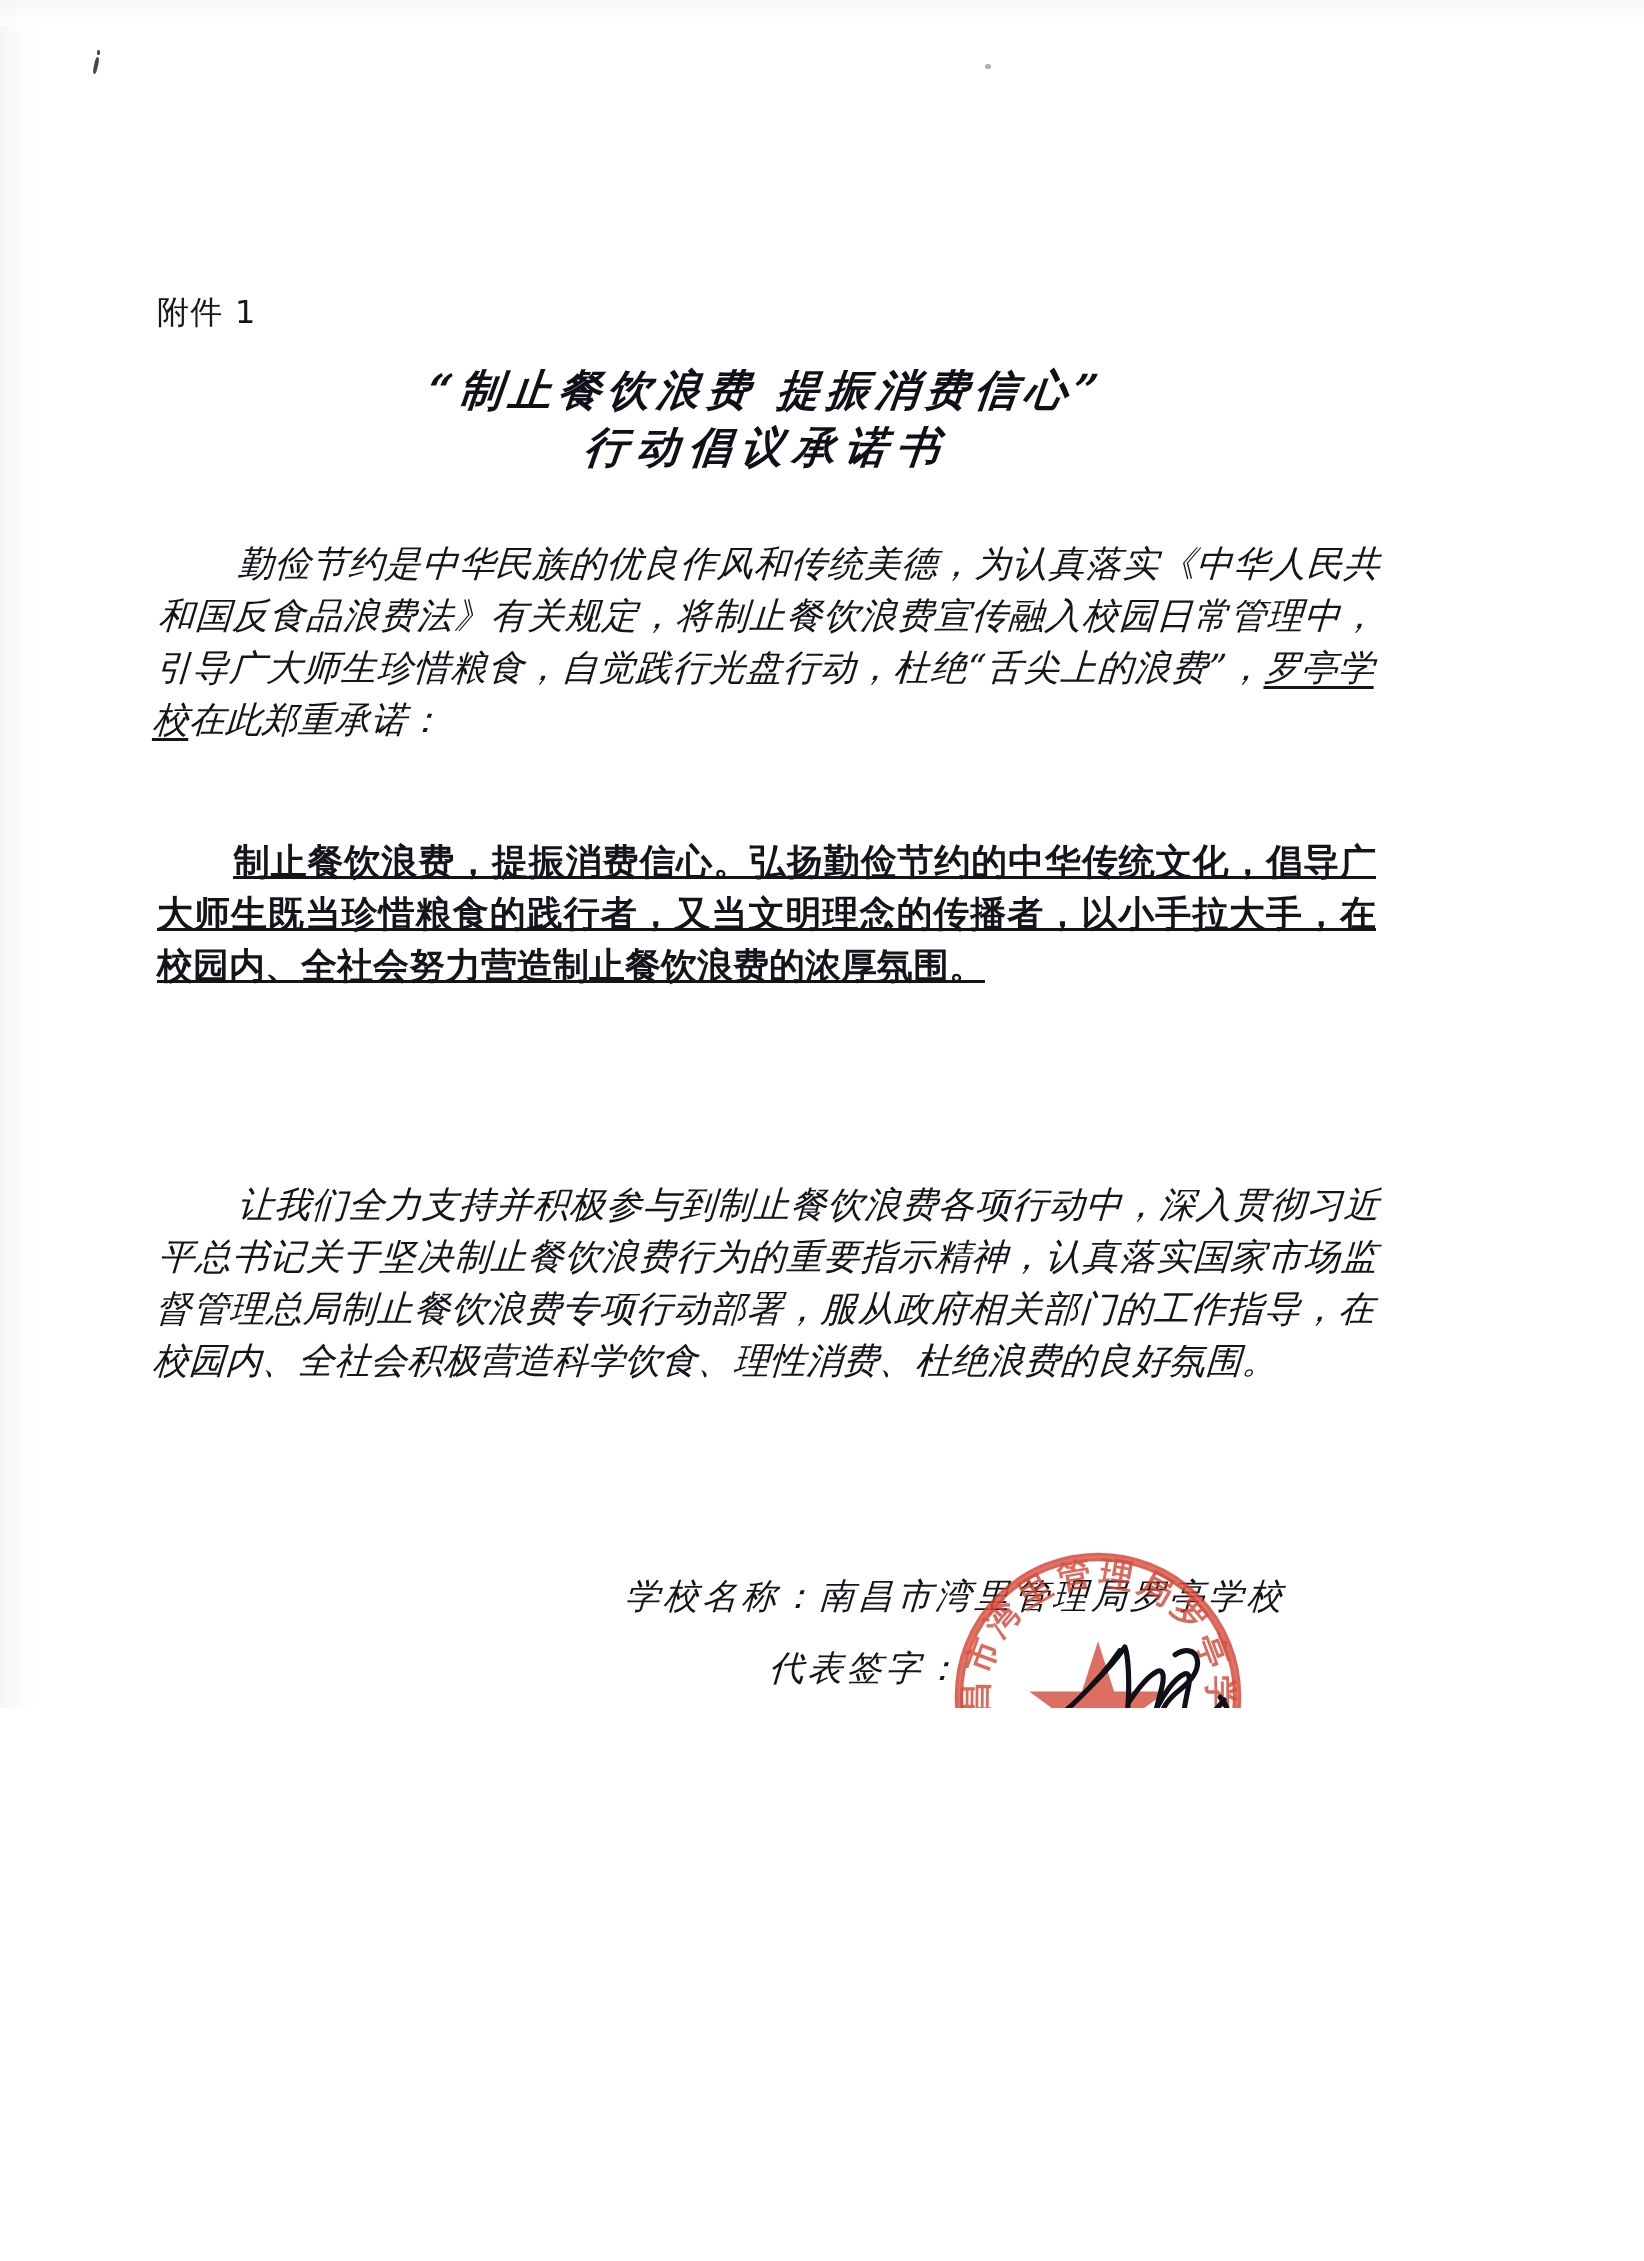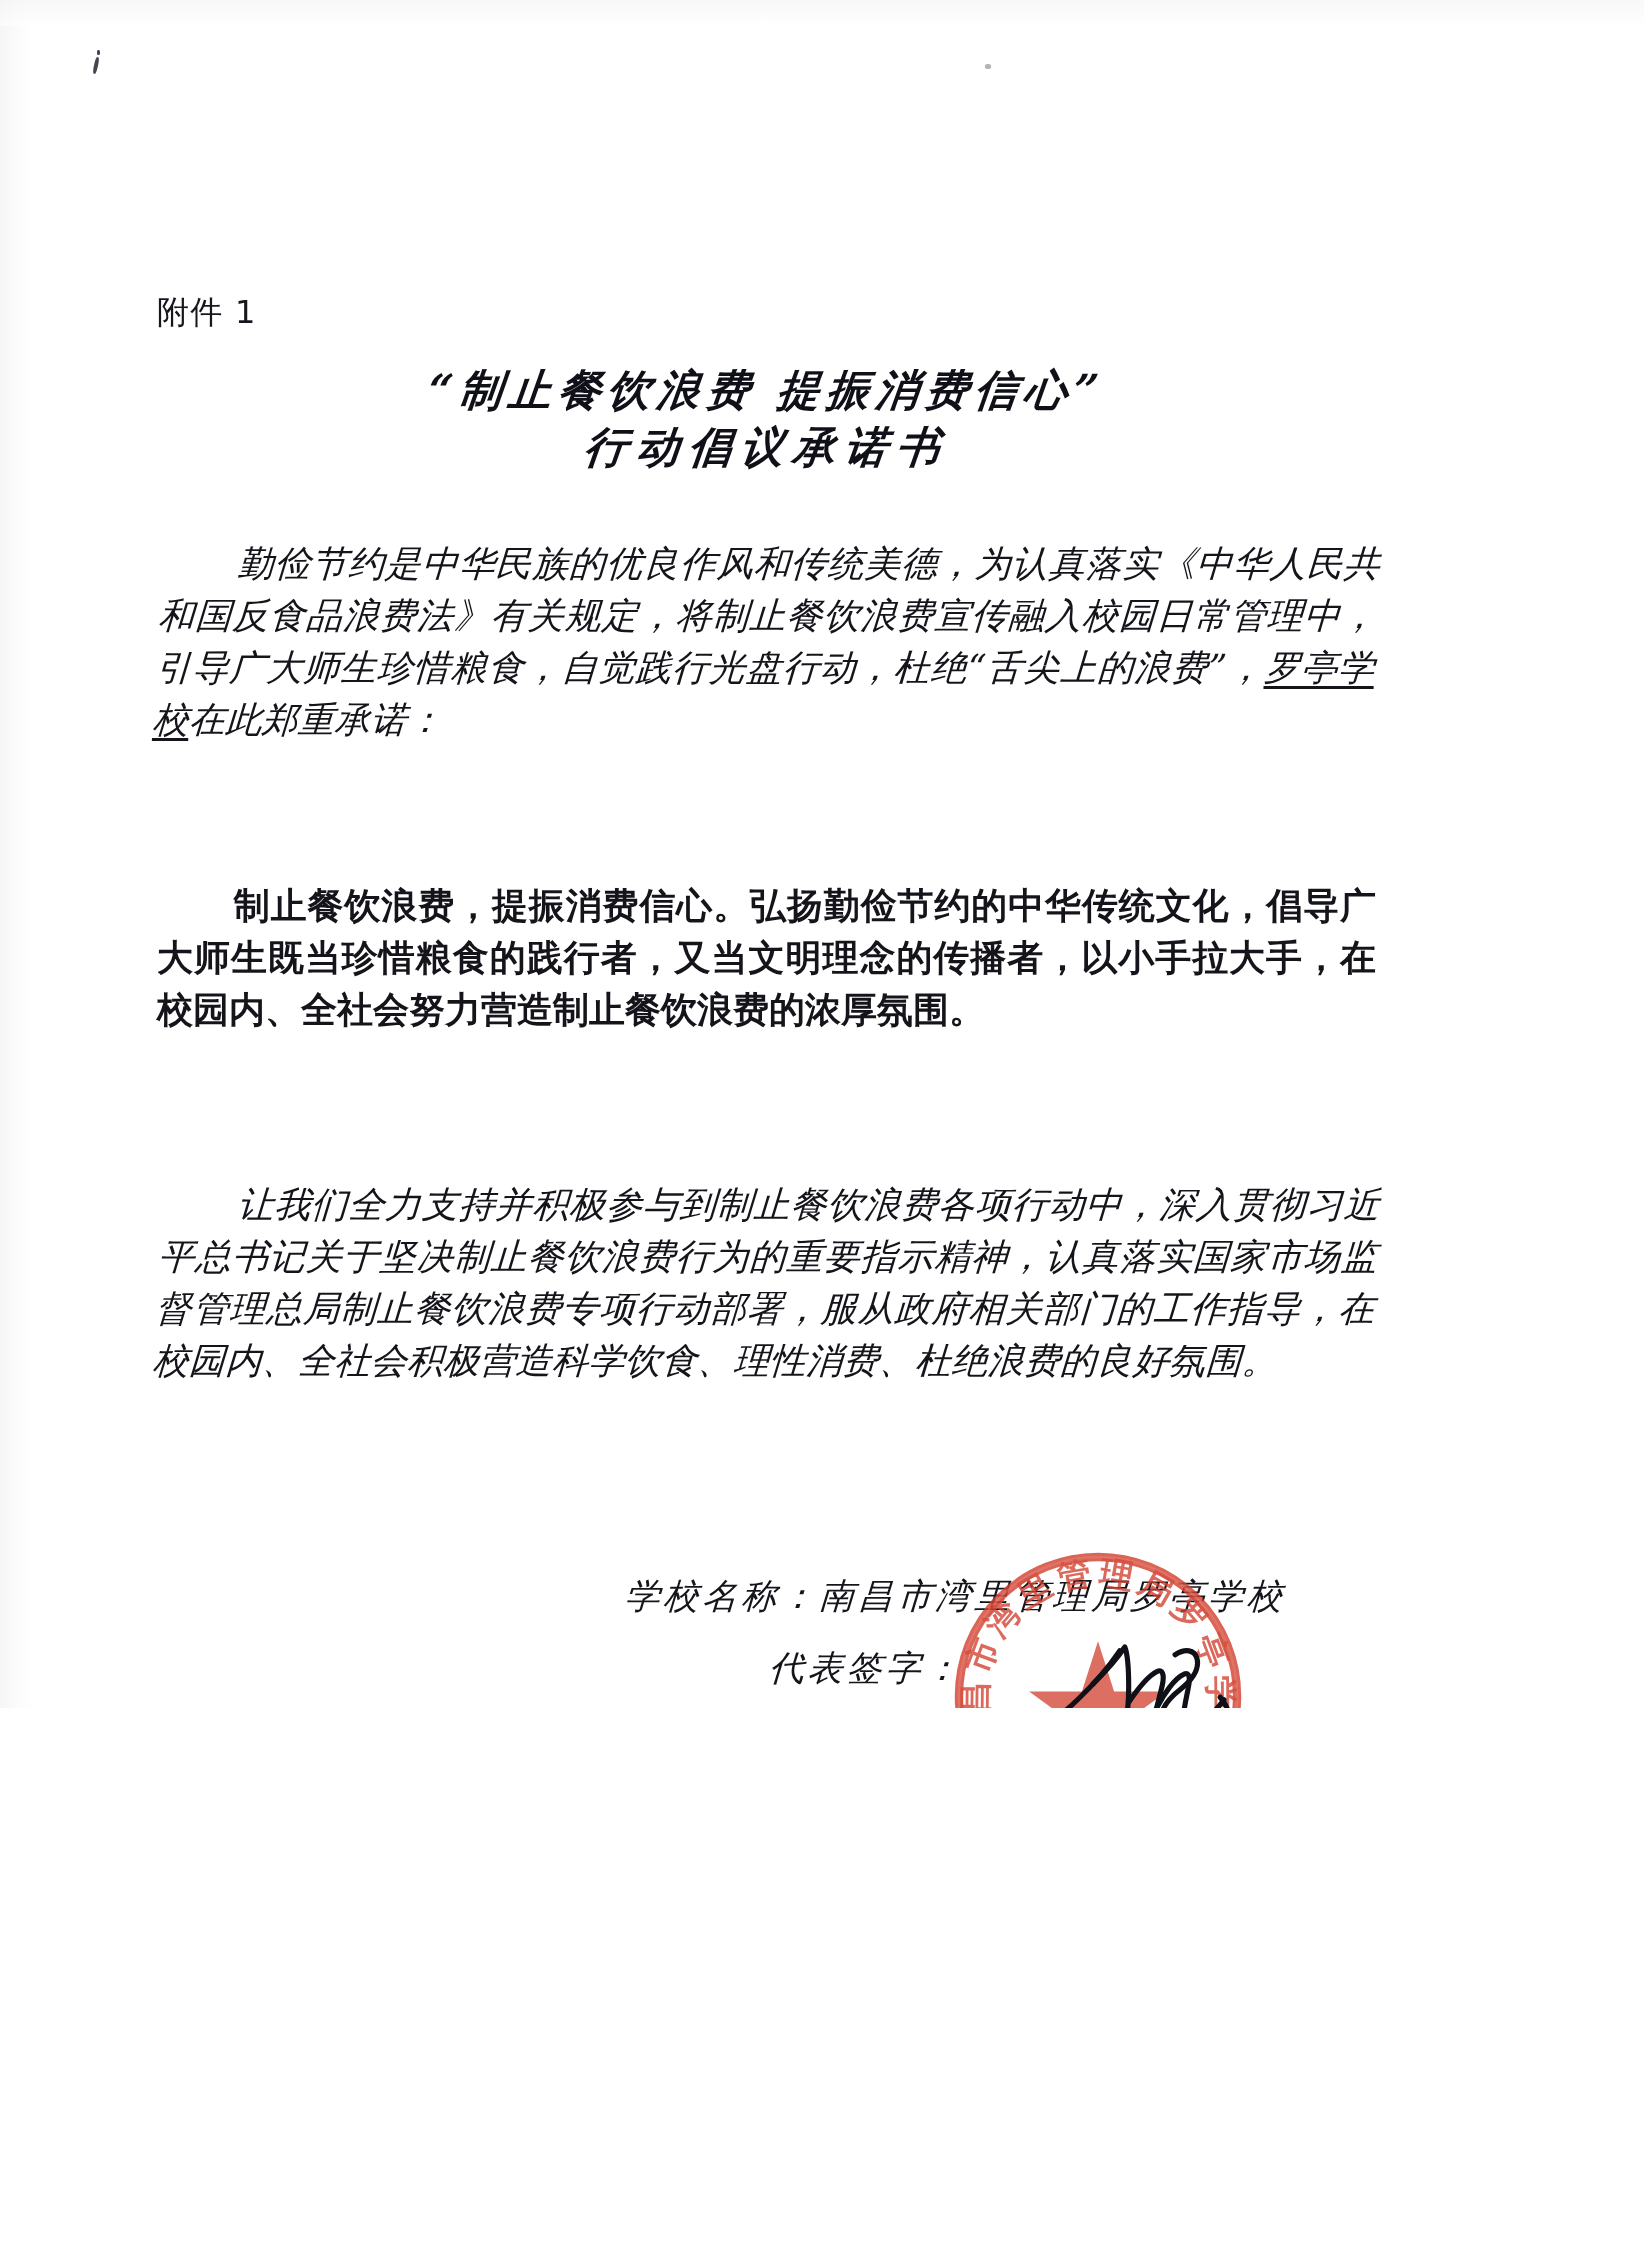--- a/index.html
+++ b/index.html
@@ -104,21 +104,21 @@
     letter-spacing: 0;
   }
   .para .indent { display: inline-block; width: 76px; }
   .para u.school {
     text-decoration: underline;
     text-decoration-thickness: 2.6px;
     text-underline-offset: 5.8px;
   }
 
   #para-1 { position: absolute; left: 0; top: 538px;  width: 1219px; }
-  #para-2 { position: absolute; left: 0; top: 880px; width: 1219px; }
+  #para-2 { position: absolute; left: 0; top: 836px; width: 1219px; text-decoration: underline; }
   #para-3 { position: absolute; left: 0; top: 1179px; width: 1219px; }
 
   
   .sign-block {
     position: absolute;
     left: 451px;
     top: 1560px;
     width: 767px;
     font-family: "DejaVu Serif", "Liberation Serif", serif;
     font-style: italic;

